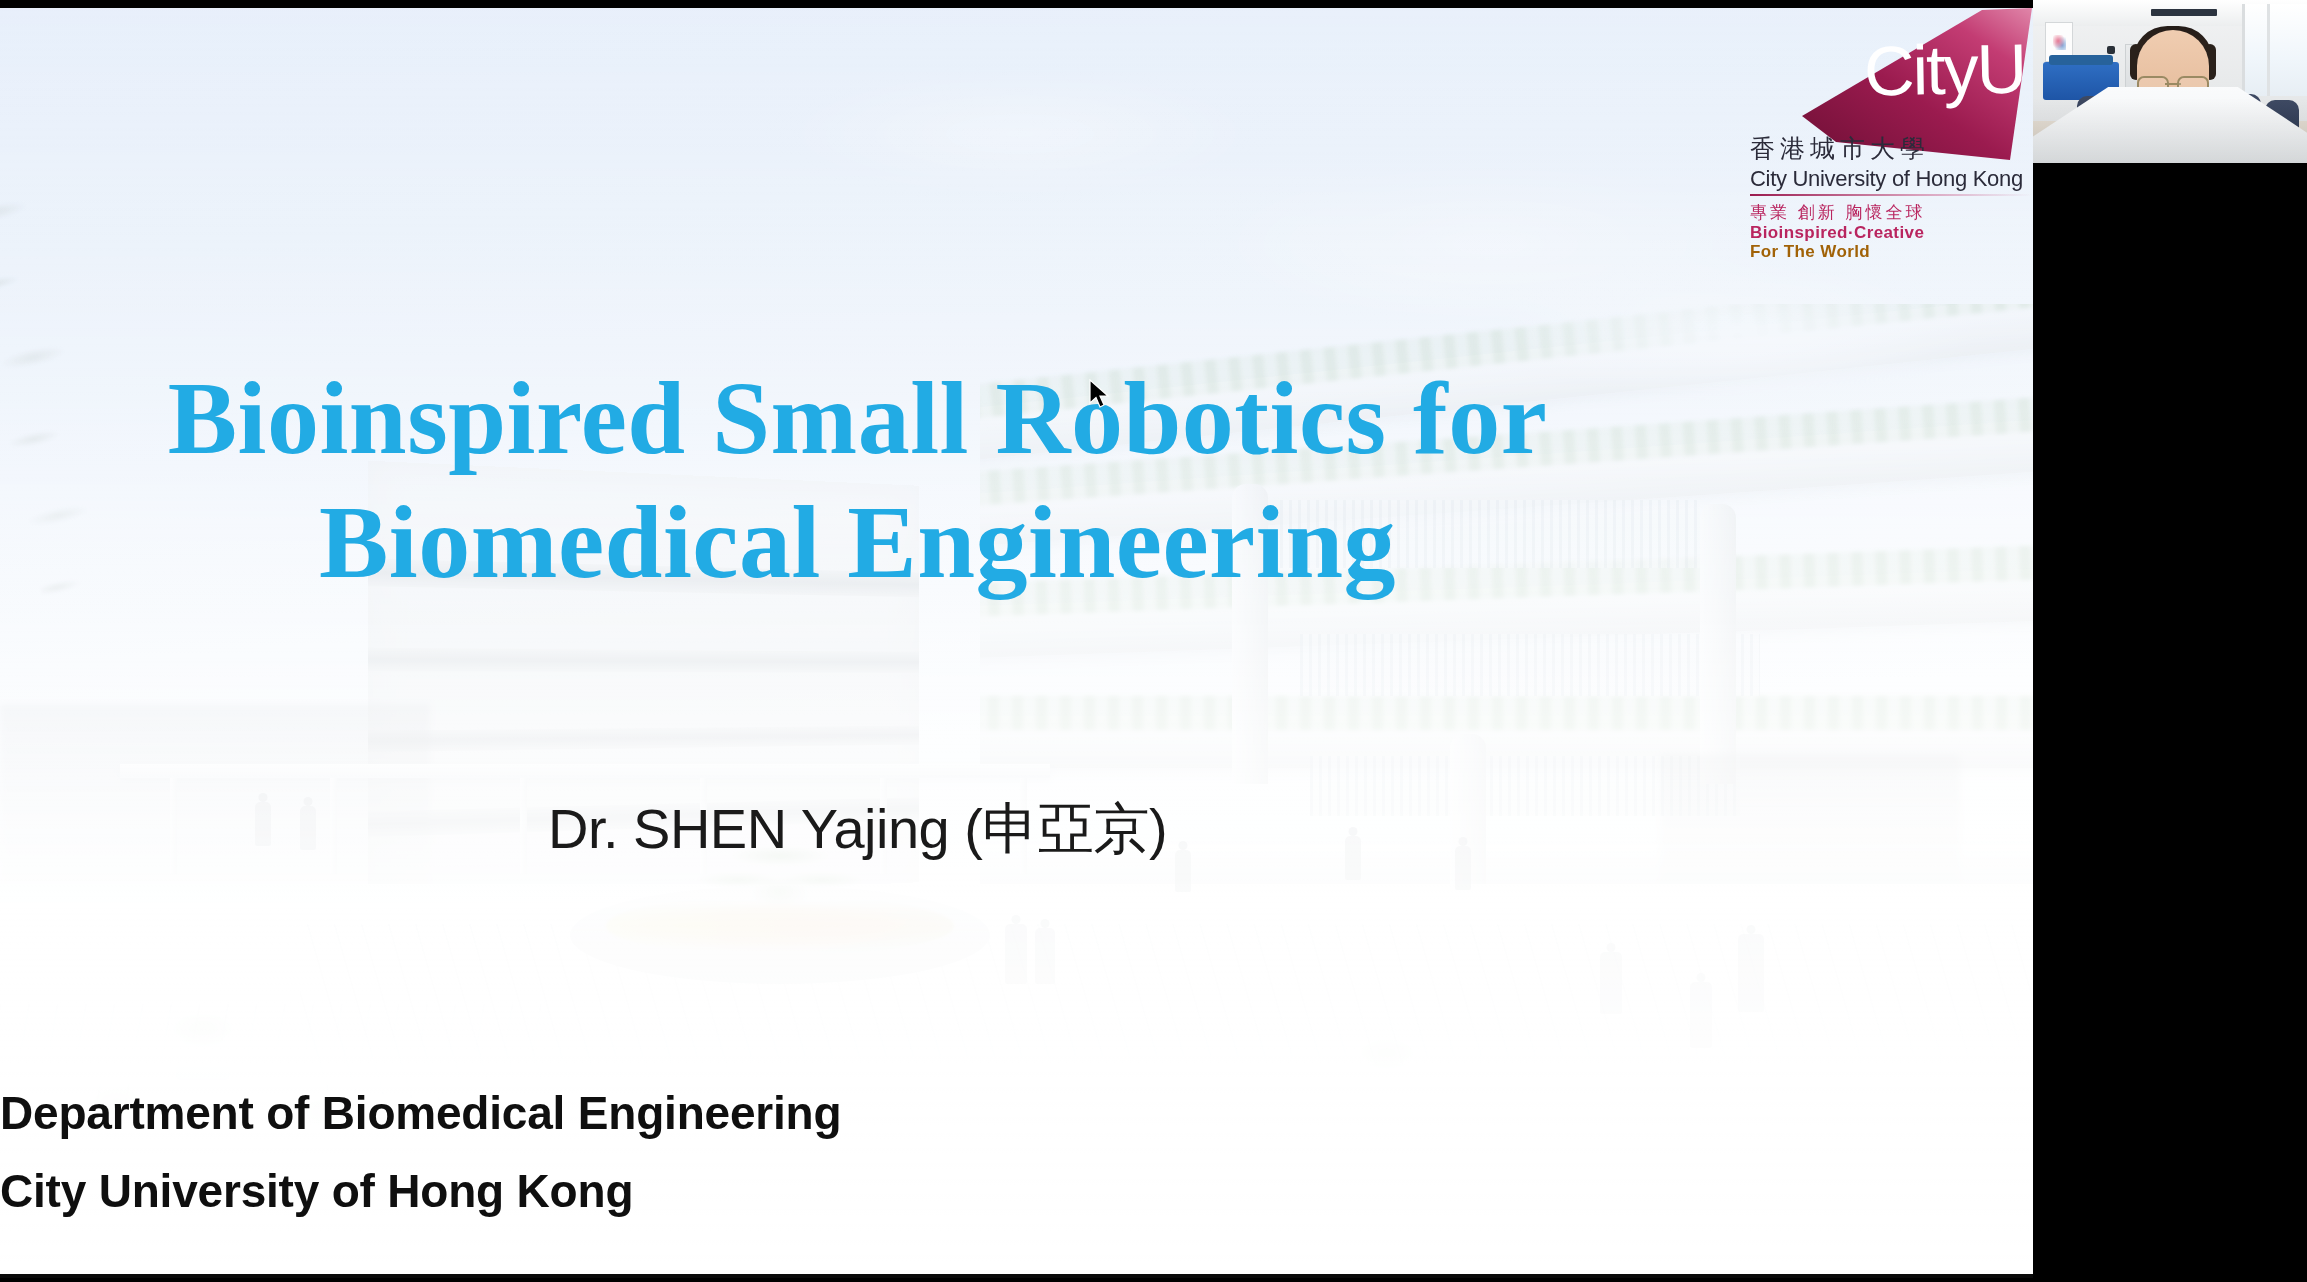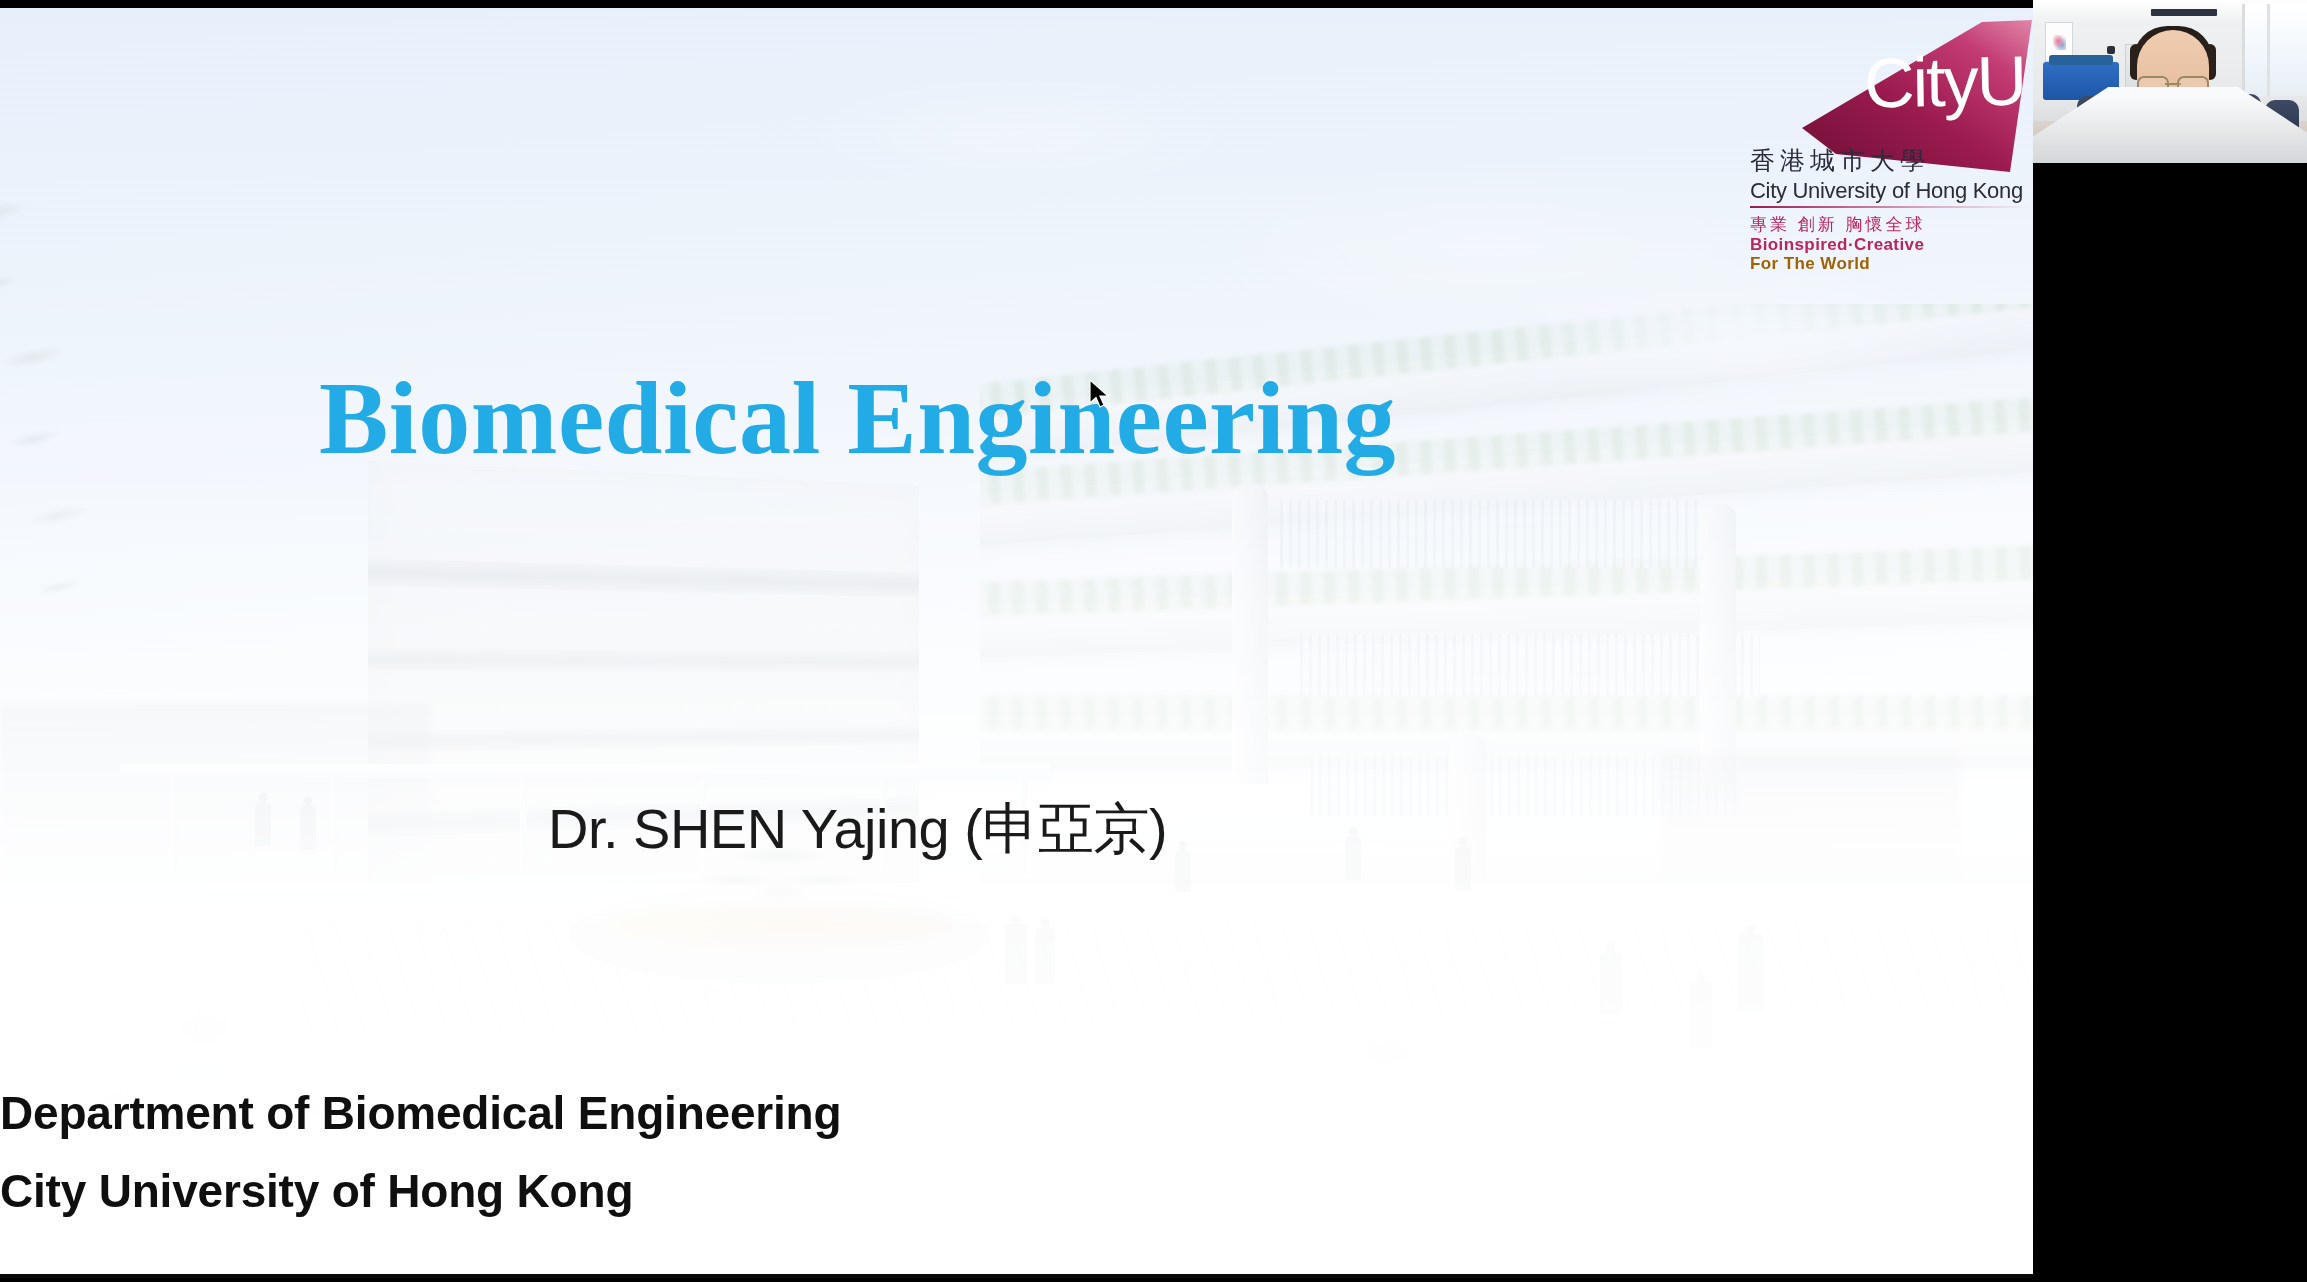--- a/index.html
+++ b/index.html
@@ -239,21 +239,21 @@
         rgba(255,255,255,0.78) 68%,
         rgba(255,255,255,0.90) 82%,
         rgba(255,255,255,0.96) 100%);
     pointer-events: none;
   }
 
   
   #logo {
     position: absolute;
     left: 1742px;
-    top: 16px;
+    top: 4px;
     width: 290px;
     height: 250px;
   }
   .logo-mark {
     position: absolute;
     left: 54px; top: 0px;
     width: 236px; height: 168px;
   }
   .logo-mark svg { display: block; width: 100%; height: 100%; }
   .logo-word {
@@ -614,20 +614,21 @@
       <div class="logo-word">CityU</div>
       <div class="logo-zh">香港城市大學</div>
       <div class="logo-en">City University of Hong Kong</div>
       <div class="logo-rule"></div>
       <div class="logo-motto-zh">專業 創新 胸懷全球</div>
       <div class="logo-motto-en1">Bioinspired·Creative</div>
       <div class="logo-motto-en2">For The World</div>
     </div>
 
     <div id="title-block">
+      <div class="title-line">Bioinspired Small Robotics for</div>
       <div class="title-line">Biomedical Engineering</div>
     </div>
 
     <div id="author">Dr. SHEN Yajing (申亞京)</div>
 
     <div id="affiliation">
       <div class="aff-line">Department of Biomedical Engineering</div>
       <div class="aff-line">City University of Hong Kong</div>
     </div>
 

